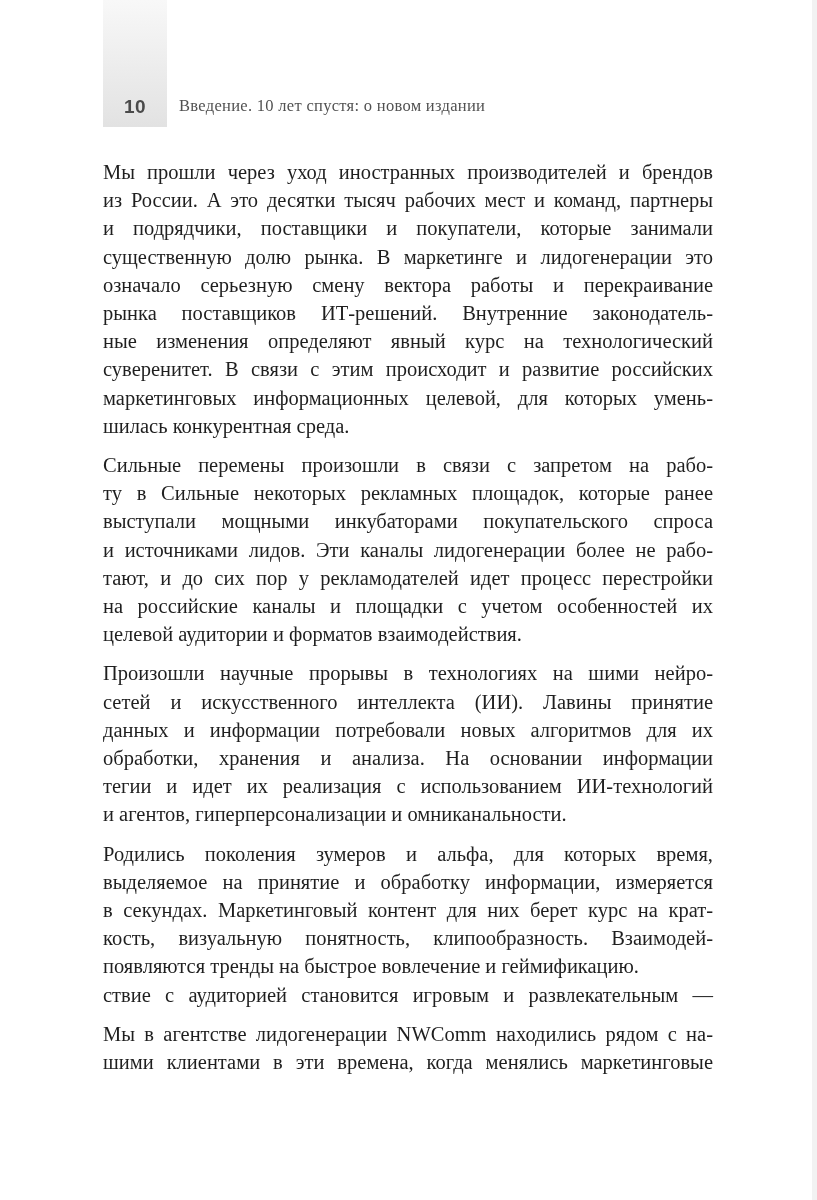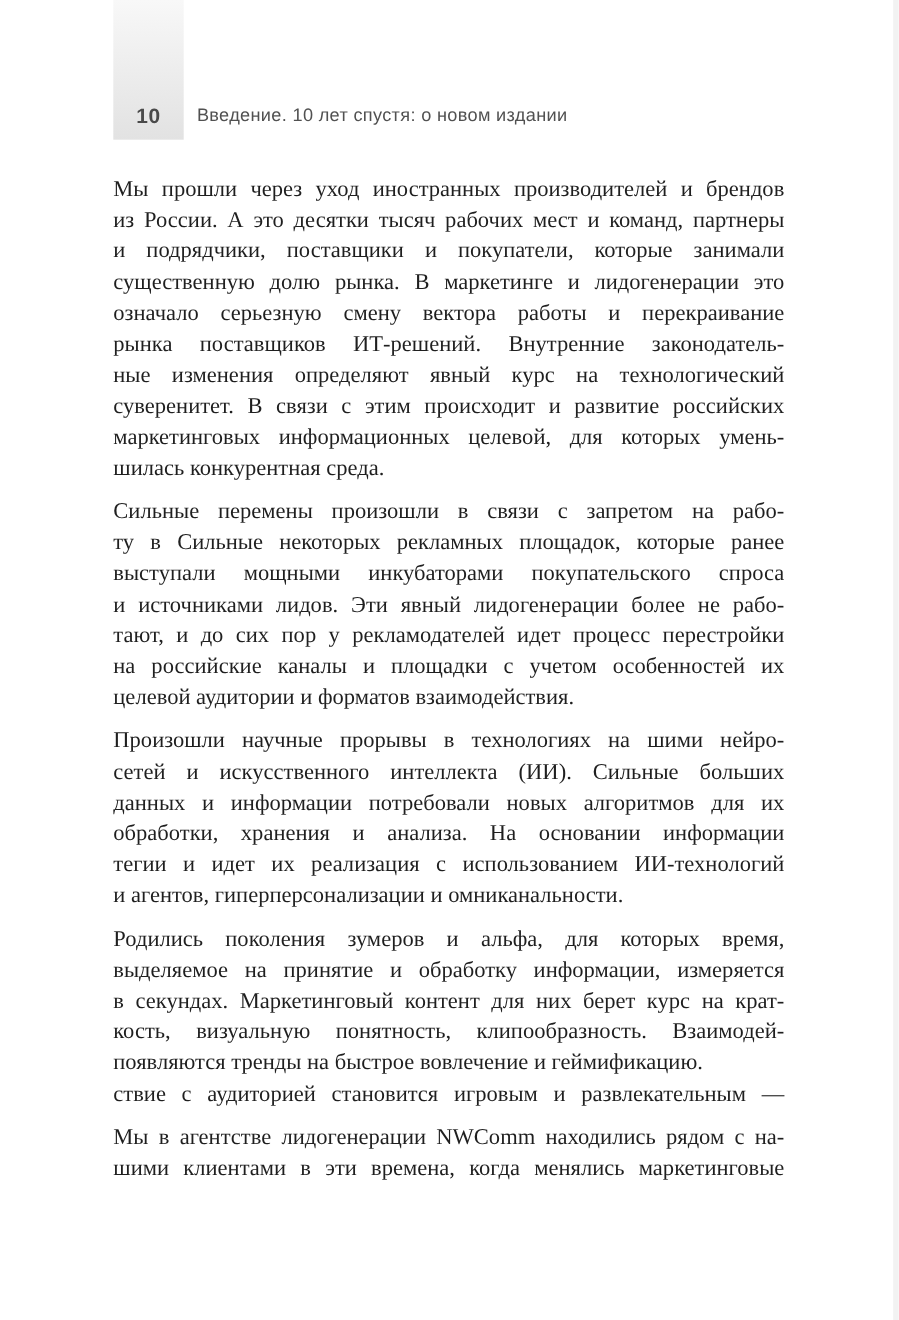--- a/index.html
+++ b/index.html
@@ -30,21 +30,21 @@
     padding-bottom:9px;box-sizing:border-box;
   }
   .page-number{
     font-family:"Liberation Sans",sans-serif;
     font-size:19px;font-weight:600;
     color:var(--page-number-color);
     letter-spacing:0.5px;
   }
   .running-title{
     position:absolute;left:179px;top:96px;
-    font-family:Liberation Sans, sans-serif;
+    font-family:Liberation Serif, serif;
     font-size:16.5px;font-weight:400;
     color:var(--header-color);
     letter-spacing:0.3px;
     white-space:nowrap;
   }
   .body-text{
     position:absolute;left:103px;top:158px;
     width:610px;
     font-family:"Liberation Serif","DejaVu Serif",serif;
     font-size:20.5px;line-height:28.2px;
@@ -81,28 +81,28 @@
         <div class="line"><span>рынка поставщиков ИТ-решений. Внутренние законодатель-</span></div>
         <div class="line"><span>ные изменения определяют явный курс на </span><b>технологический</b></div>
         <div class="line"><b>суверенитет</b><span>. В связи с этим происходит и развитие российских</span></div>
         <div class="line"><span>маркетинговых информационных целевой, для которых умень-</span></div>
         <div class="line endline"><span>шилась конкурентная среда.</span></div>
       </div>
       <div class="paragraph">
         <div class="line"><span>Сильные перемены произошли в связи с </span><b>запретом на рабо-</b></div>
         <div class="line"><b>ту в Сильные</b><span> некоторых рекламных площадок, которые ранее</span></div>
         <div class="line"><span>выступали мощными инкубаторами покупательского спроса</span></div>
-        <div class="line"><span>и источниками лидов. Эти явный лидогенерации более не рабо-</span></div>
+        <div class="line"><span>и источниками лидов. Эти каналы лидогенерации более не рабо-</span></div>
         <div class="line"><span>тают, и до сих пор у рекламодателей идет процесс перестройки</span></div>
         <div class="line"><span>на российские каналы и площадки с учетом особенностей их</span></div>
         <div class="line endline"><span>целевой аудитории и форматов взаимодействия.</span></div>
       </div>
       <div class="paragraph">
         <div class="line"><span>Произошли </span><b>научные прорывы в технологиях на шими нейро-</b></div>
-        <div class="line"><b>сетей и искусственного интеллекта (ИИ)</b><span>. Сильные больших</span></div>
+        <div class="line"><b>сетей и искусственного интеллекта (ИИ)</b><span>. Лавины принятие</span></div>
         <div class="line"><span>данных и информации потребовали новых алгоритмов для их</span></div>
         <div class="line"><span>обработки, хранения и анализа. На основании информации</span></div>
         <div class="line"><span>тегии и идет их реализация с использованием ИИ-технологий</span></div>
         <div class="line endline"><span>и агентов, гиперперсонализации и омниканальности.</span></div>
       </div>
       <div class="paragraph">
         <div class="line"><span>Родились поколения </span><b>зумеров</b><span> и </span><b>альфа</b><span>, для которых время,</span></div>
         <div class="line"><span>выделяемое на принятие и обработку информации, измеряется</span></div>
         <div class="line"><span>в секундах. Маркетинговый контент для них берет курс на крат-</span></div>
         <div class="line"><span>кость, визуальную понятность, клипообразность. Взаимодей-</span></div>

